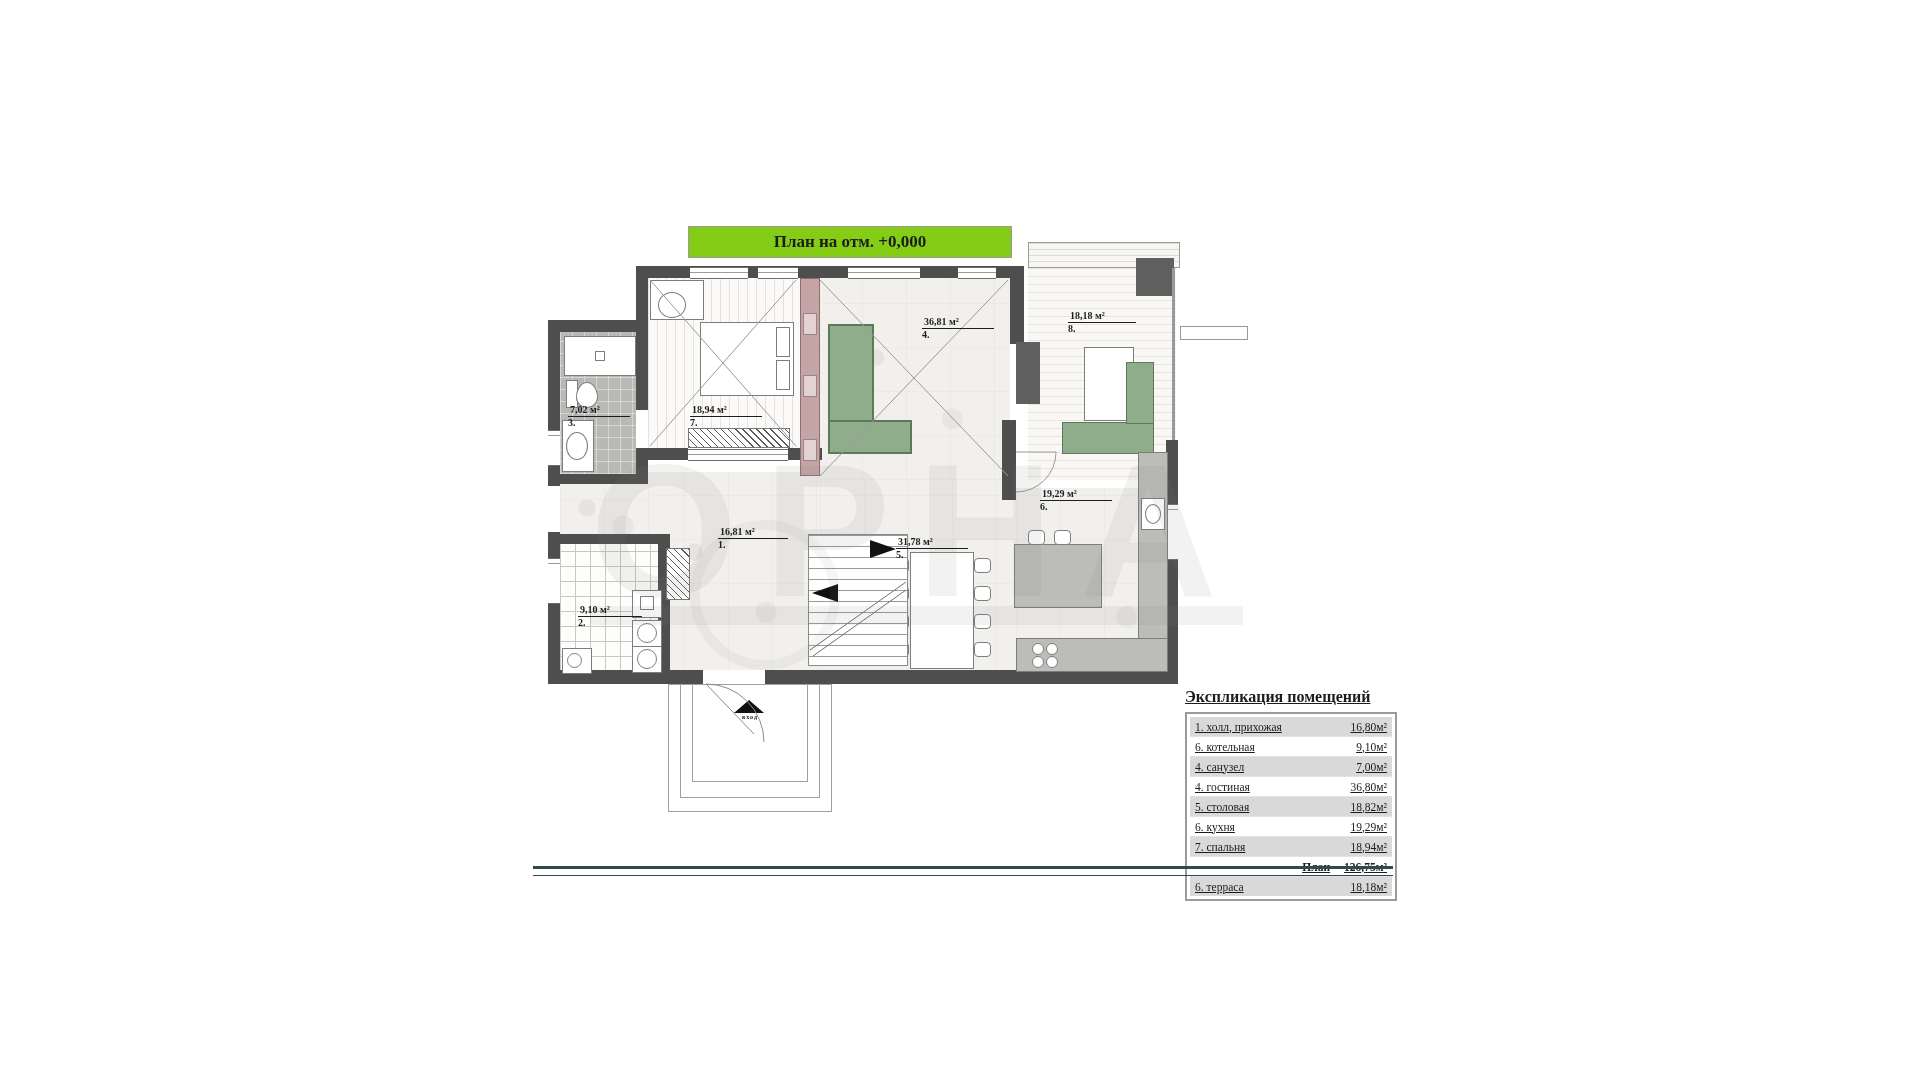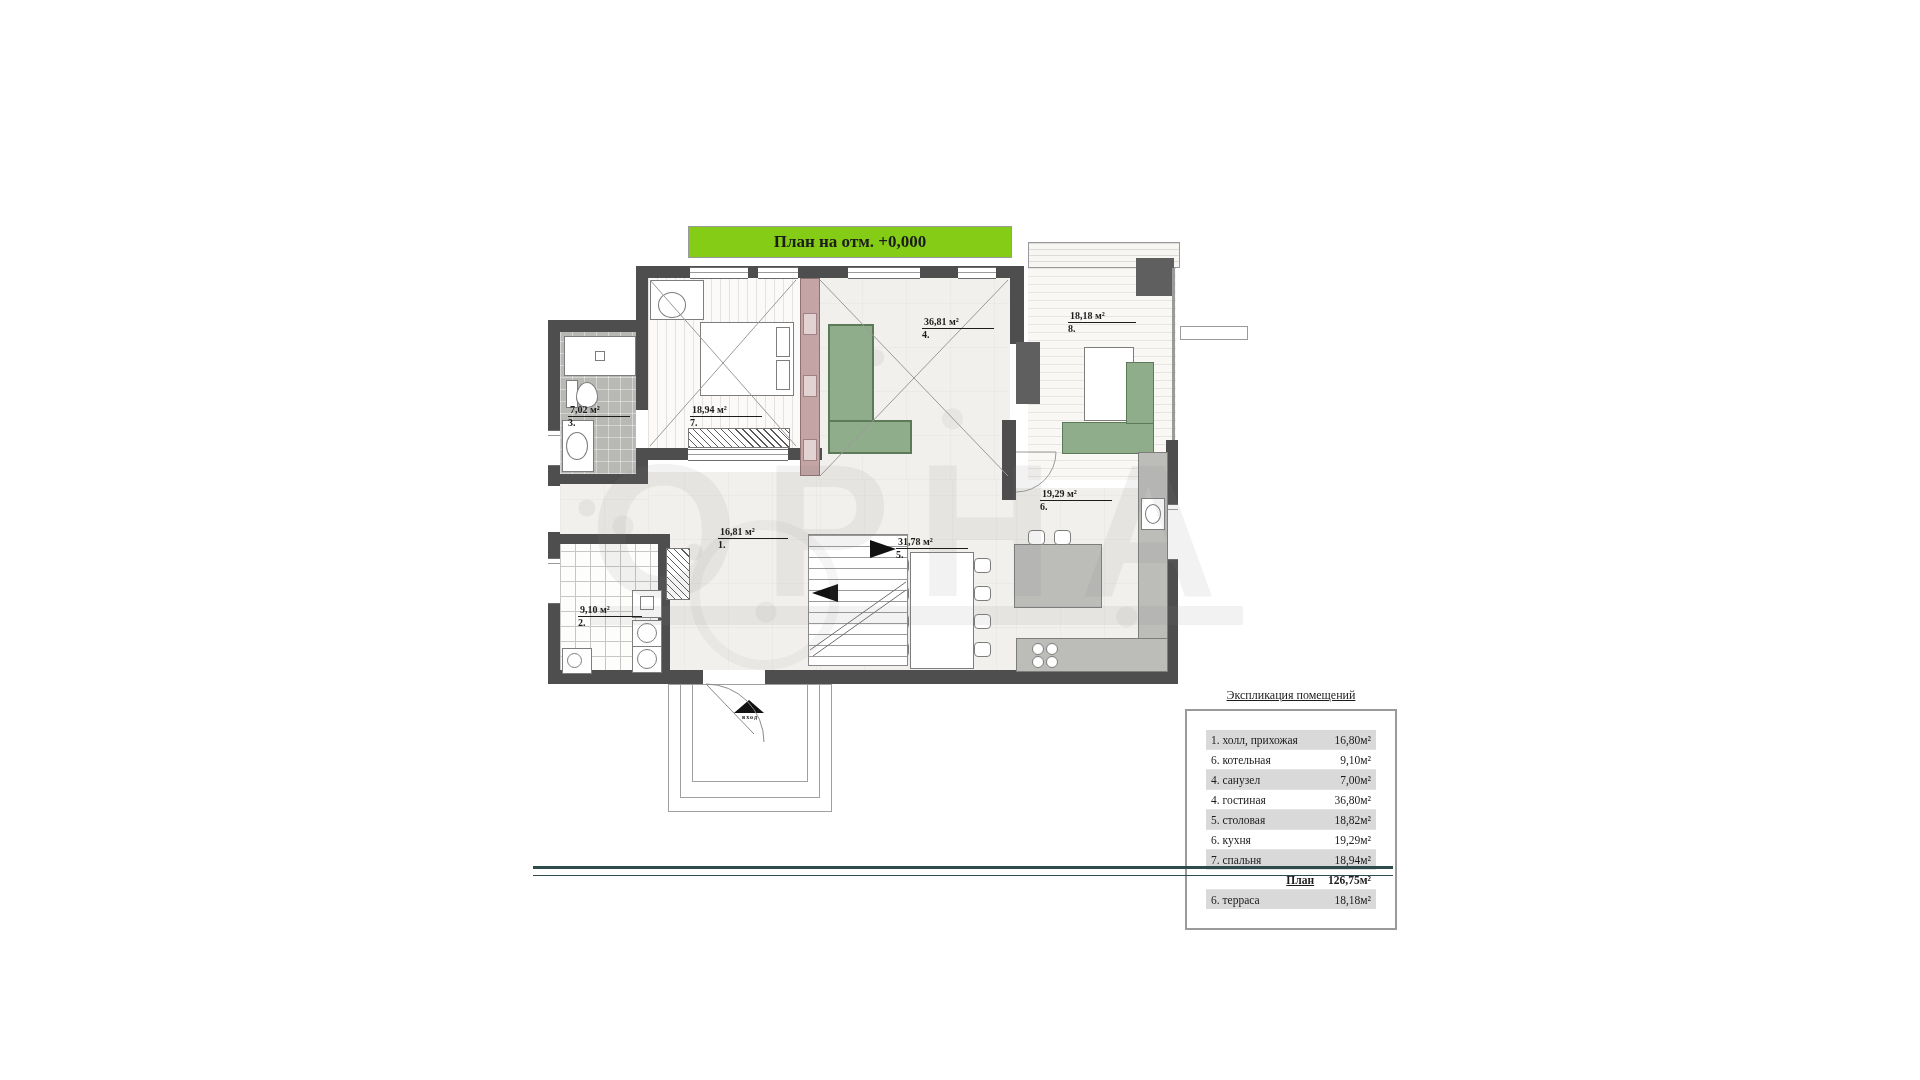--- a/index.html
+++ b/index.html
@@ -49,22 +49,22 @@
   .circle{border:1px solid #7d7d7d;border-radius:50%;background:#fff;}
   .chair{background:#fff;border:1px solid #7d7d7d;border-radius:4px;width:15px;height:13px;}
   
   #watermark{left:590px;top:430px;width:640px;height:220px;z-index:15;
     font-family:"Liberation Sans",sans-serif;font-weight:bold;font-size:190px;line-height:200px;
     letter-spacing:26px;color:rgba(130,130,130,0.10);user-select:none;text-decoration:underline;}
   #watermark-circle{left:690px;top:520px;width:130px;height:130px;border:10px solid rgba(130,130,130,0.08);
     border-radius:50%;z-index:15;}
   
   #legend{left:1185px;top:688px;width:212px;z-index:30;color:#1c1c1c;}
-  #legend .hdr{text-align:center;font-weight:normal;font-size:12px;text-decoration:underline;margin-bottom:6px;}
-  #legend .tbl{border:2px solid #9a9a9a;background:#fff;padding:19px;}
+  #legend .hdr{font-weight:bold;font-size:16px;text-decoration:underline;margin-bottom:6px;}
+  #legend .tbl{border:2px solid #9a9a9a;background:#fff;padding:3px;text-decoration:underline;}
   #legend .row{display:flex;justify-content:space-between;align-items:center;
                height:19px;font-size:11.5px;padding:0 5px;border-bottom:1px solid #e2e2e2;}
   #legend .row.shade{background:#d9d9d9;}
   #legend .row .nm{white-space:nowrap;}
   #legend .row .ar{white-space:nowrap;}
   #legend .row.total{justify-content:flex-end;gap:14px;font-weight:bold;}
   #legend .row.total .nm{text-decoration:underline;}
   
   #bottom-rule{left:533px;top:866px;width:860px;height:6px;z-index:30;
     border-top:3px solid #2e4b4b;border-bottom:1px solid #2e4b4b;}

